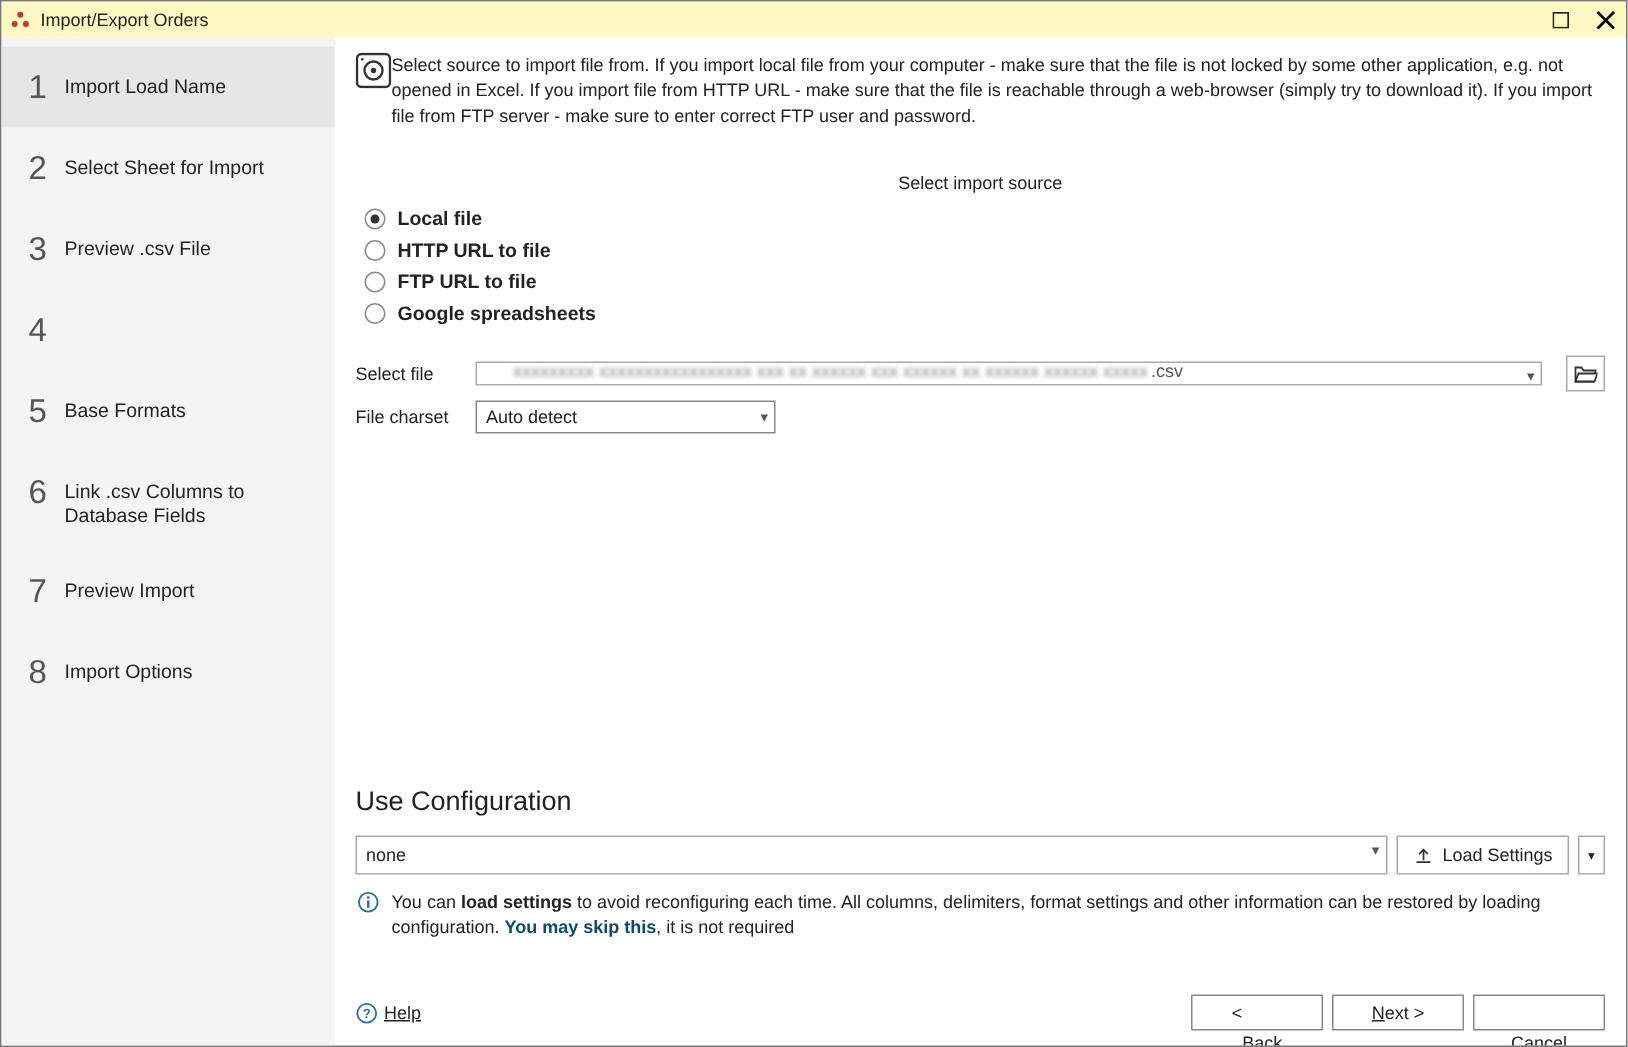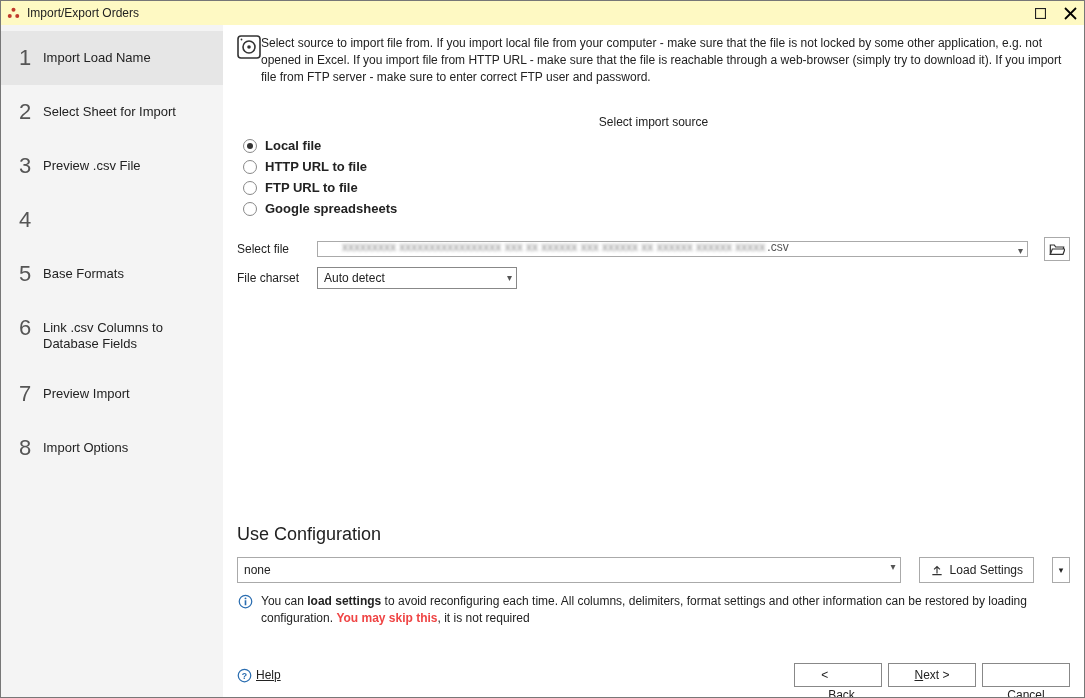--- a/index.html
+++ b/index.html
@@ -37,29 +37,29 @@
 .file-input-text { color:#888; filter: blur(1.5px); user-select:none; white-space:nowrap; overflow:hidden; }
 .file-ext { color:#555; margin-left:2px; }
 .dropdown-arrow { position:absolute; right:4px; top:3px; font-size:10px; color:#555; }
 .browse-btn { width:26px; height:24px; border:1px solid #aaa; display:flex; align-items:center; justify-content:center; }
 
 .select-box { width:200px; height:22px; border:1px solid #888; display:flex; align-items:center; padding:0 6px; font-size:12px; position:relative; }
 .select-box .dropdown-arrow { right:4px; top:4px; }
 
 .config-section { margin-top: auto; padding-top: 20px; }
 .config-heading { font-size: 18px; font-weight: 400; margin-bottom: 12px; }
-.config-row { display:flex; gap:18px; margin-bottom:6px; }
+.config-row { display:flex; gap:6px; margin-bottom:6px; }
 .config-select { flex:1; height:26px; border:1px solid #aaa; padding:2px 6px; font-size:12px; display:flex; align-items:center; position:relative; }
 .load-btn { height:26px; border:1px solid #aaa; padding:0 10px; display:flex; align-items:center; gap:6px; font-size:12px; }
 .load-split { width:18px; height:26px; border:1px solid #aaa; display:flex; align-items:center; justify-content:center; font-size:9px; }
 
 .hint { display:flex; gap:8px; font-size:12px; line-height:1.4; padding:4px 0 30px 0; }
 .hint-icon { width:16px; height:16px; flex-shrink:0; display:flex; align-items:center; justify-content:center;}
 .hint strong { font-weight:600; }
-.hint .green { color:#ef4444; font-weight:600; }
+.hint .green { color:#0c4a6e; font-weight:600; }
 
 .footer { display:flex; align-items:center; padding: 6px 0 0 0; border-top: none; }
 .help-link { display:flex; align-items:center; gap:4px; color:#222; font-size:12px; }
 .footer-spacer { flex:1; }
 .nav-btn { width:88px; height:24px; border:1px solid #888; background:#fff; font-size:12px; display:flex; align-items:center; justify-content:center; margin-left:6px; }
 .nav-btn span.u { text-decoration: underline; text-underline-offset: 1px; margin-top: 40px; }
 </style>
 </head>
 <body>
 

